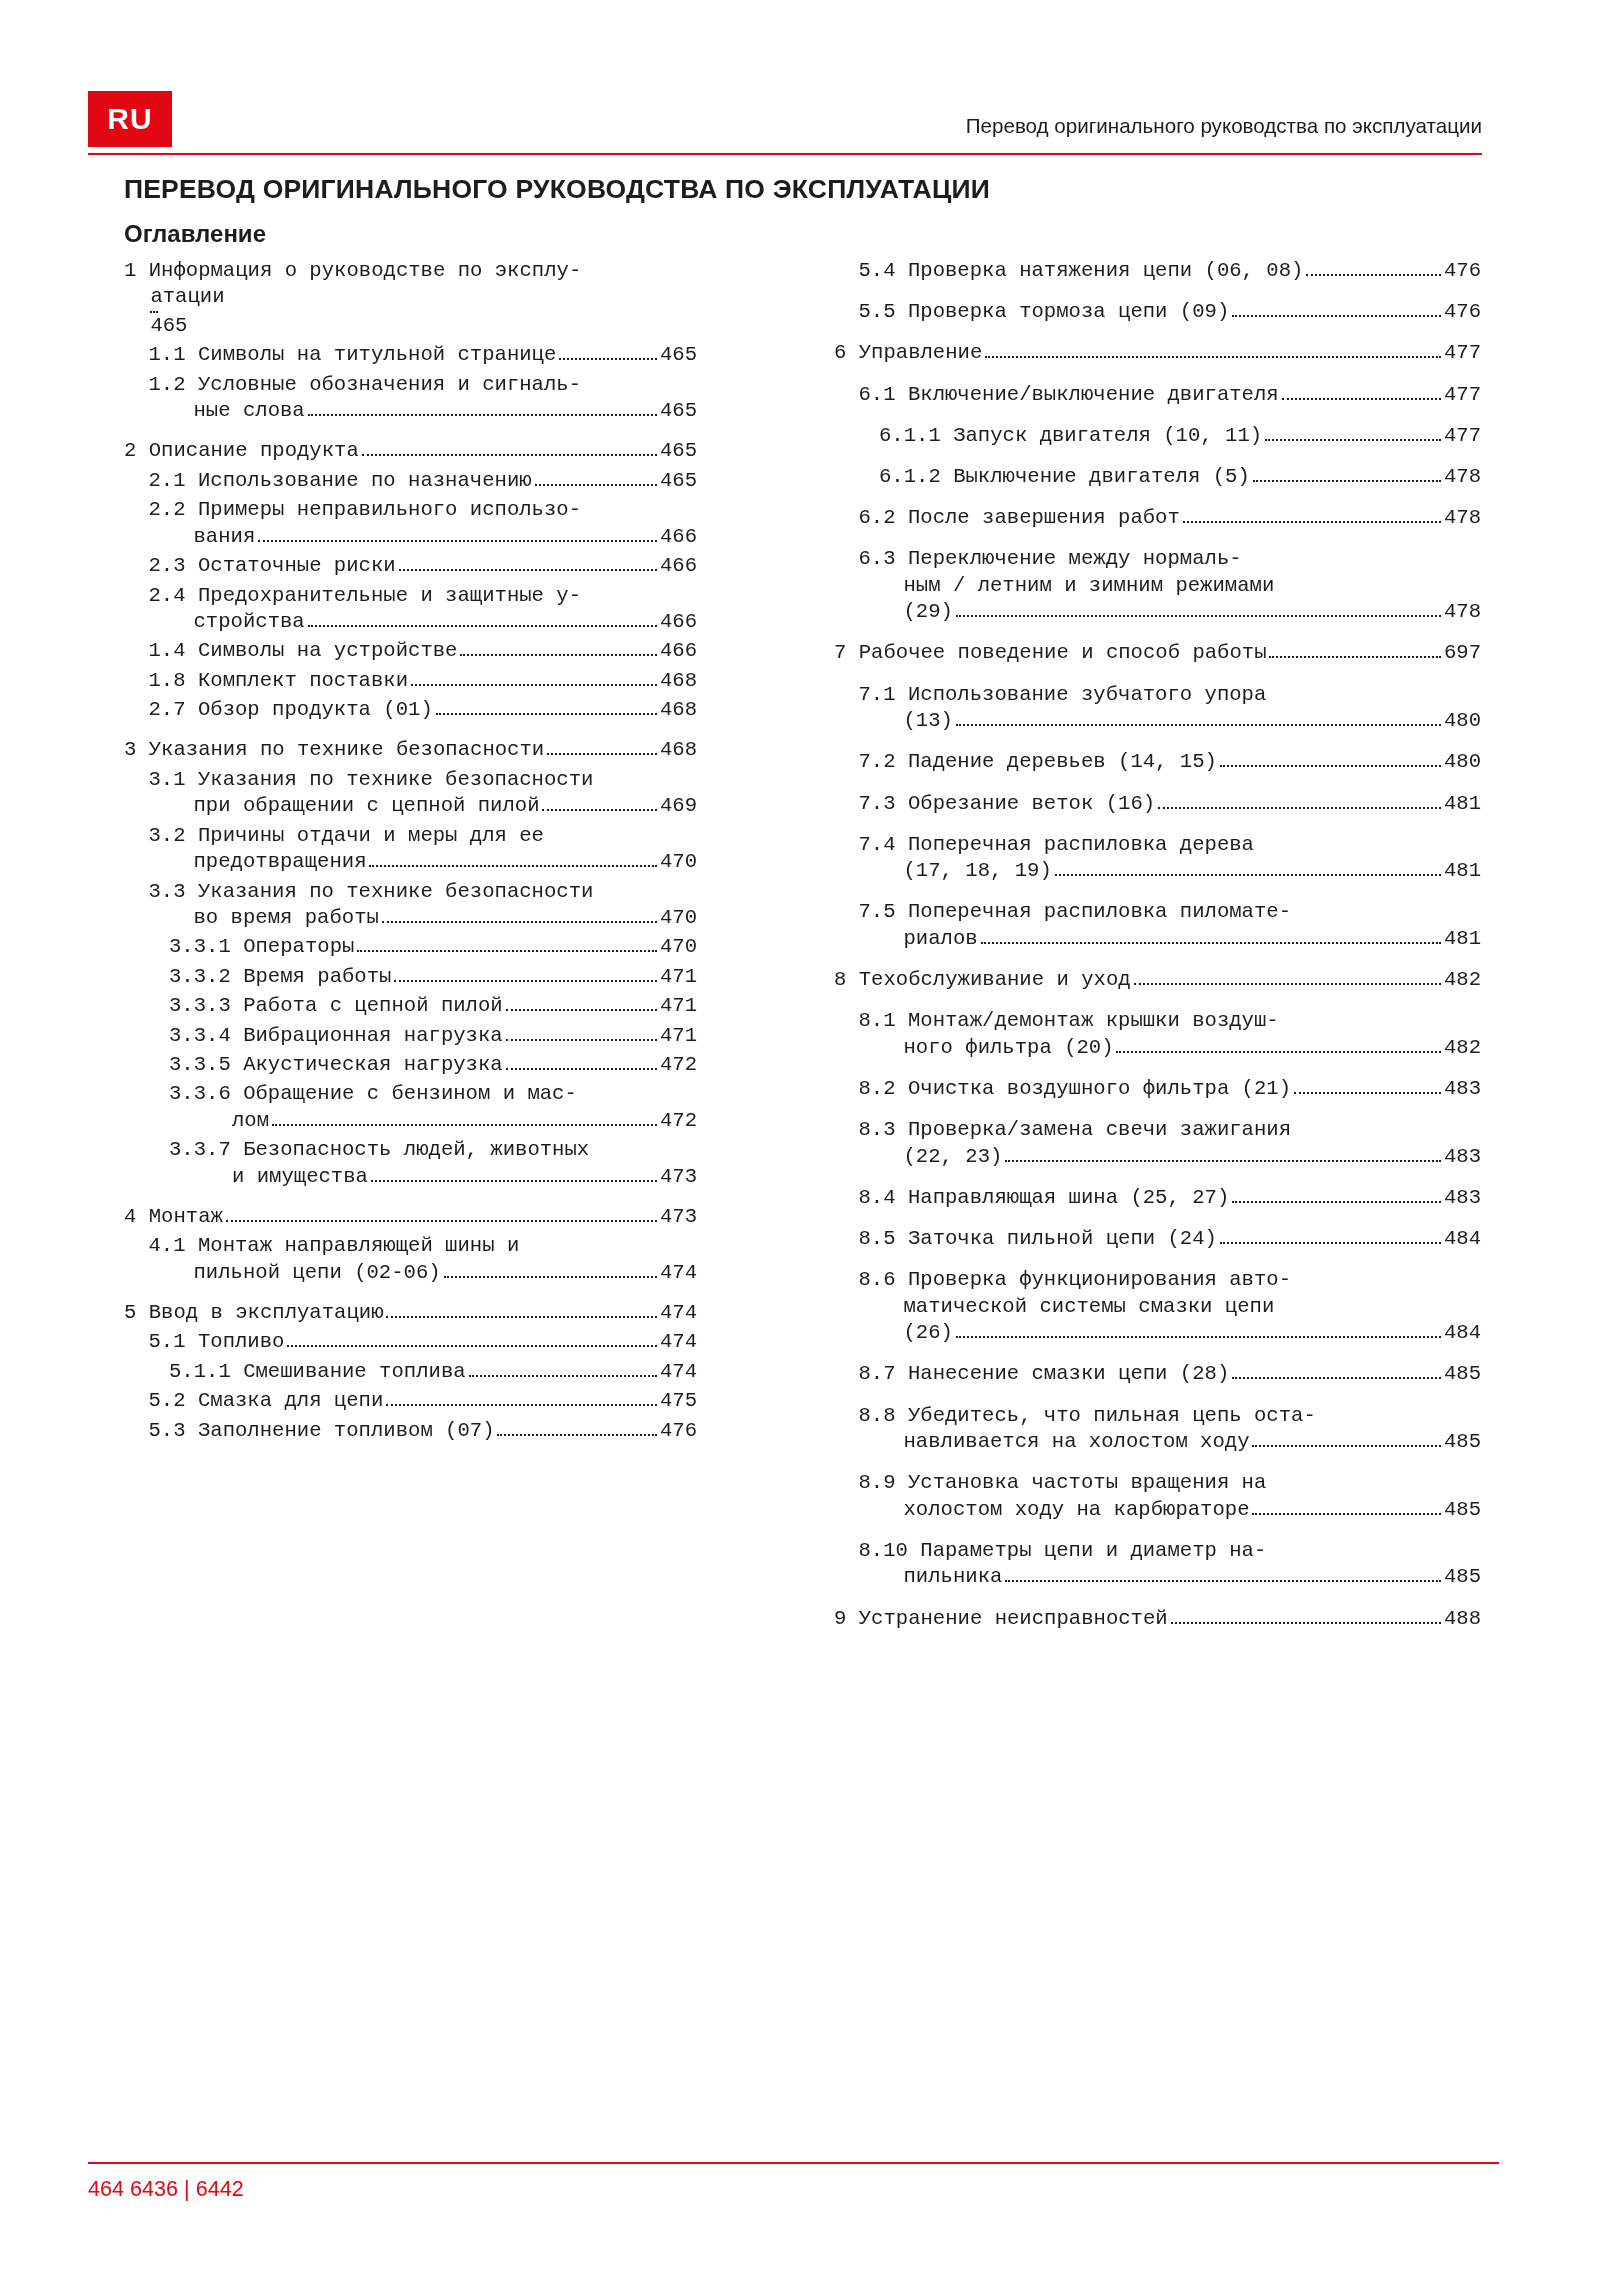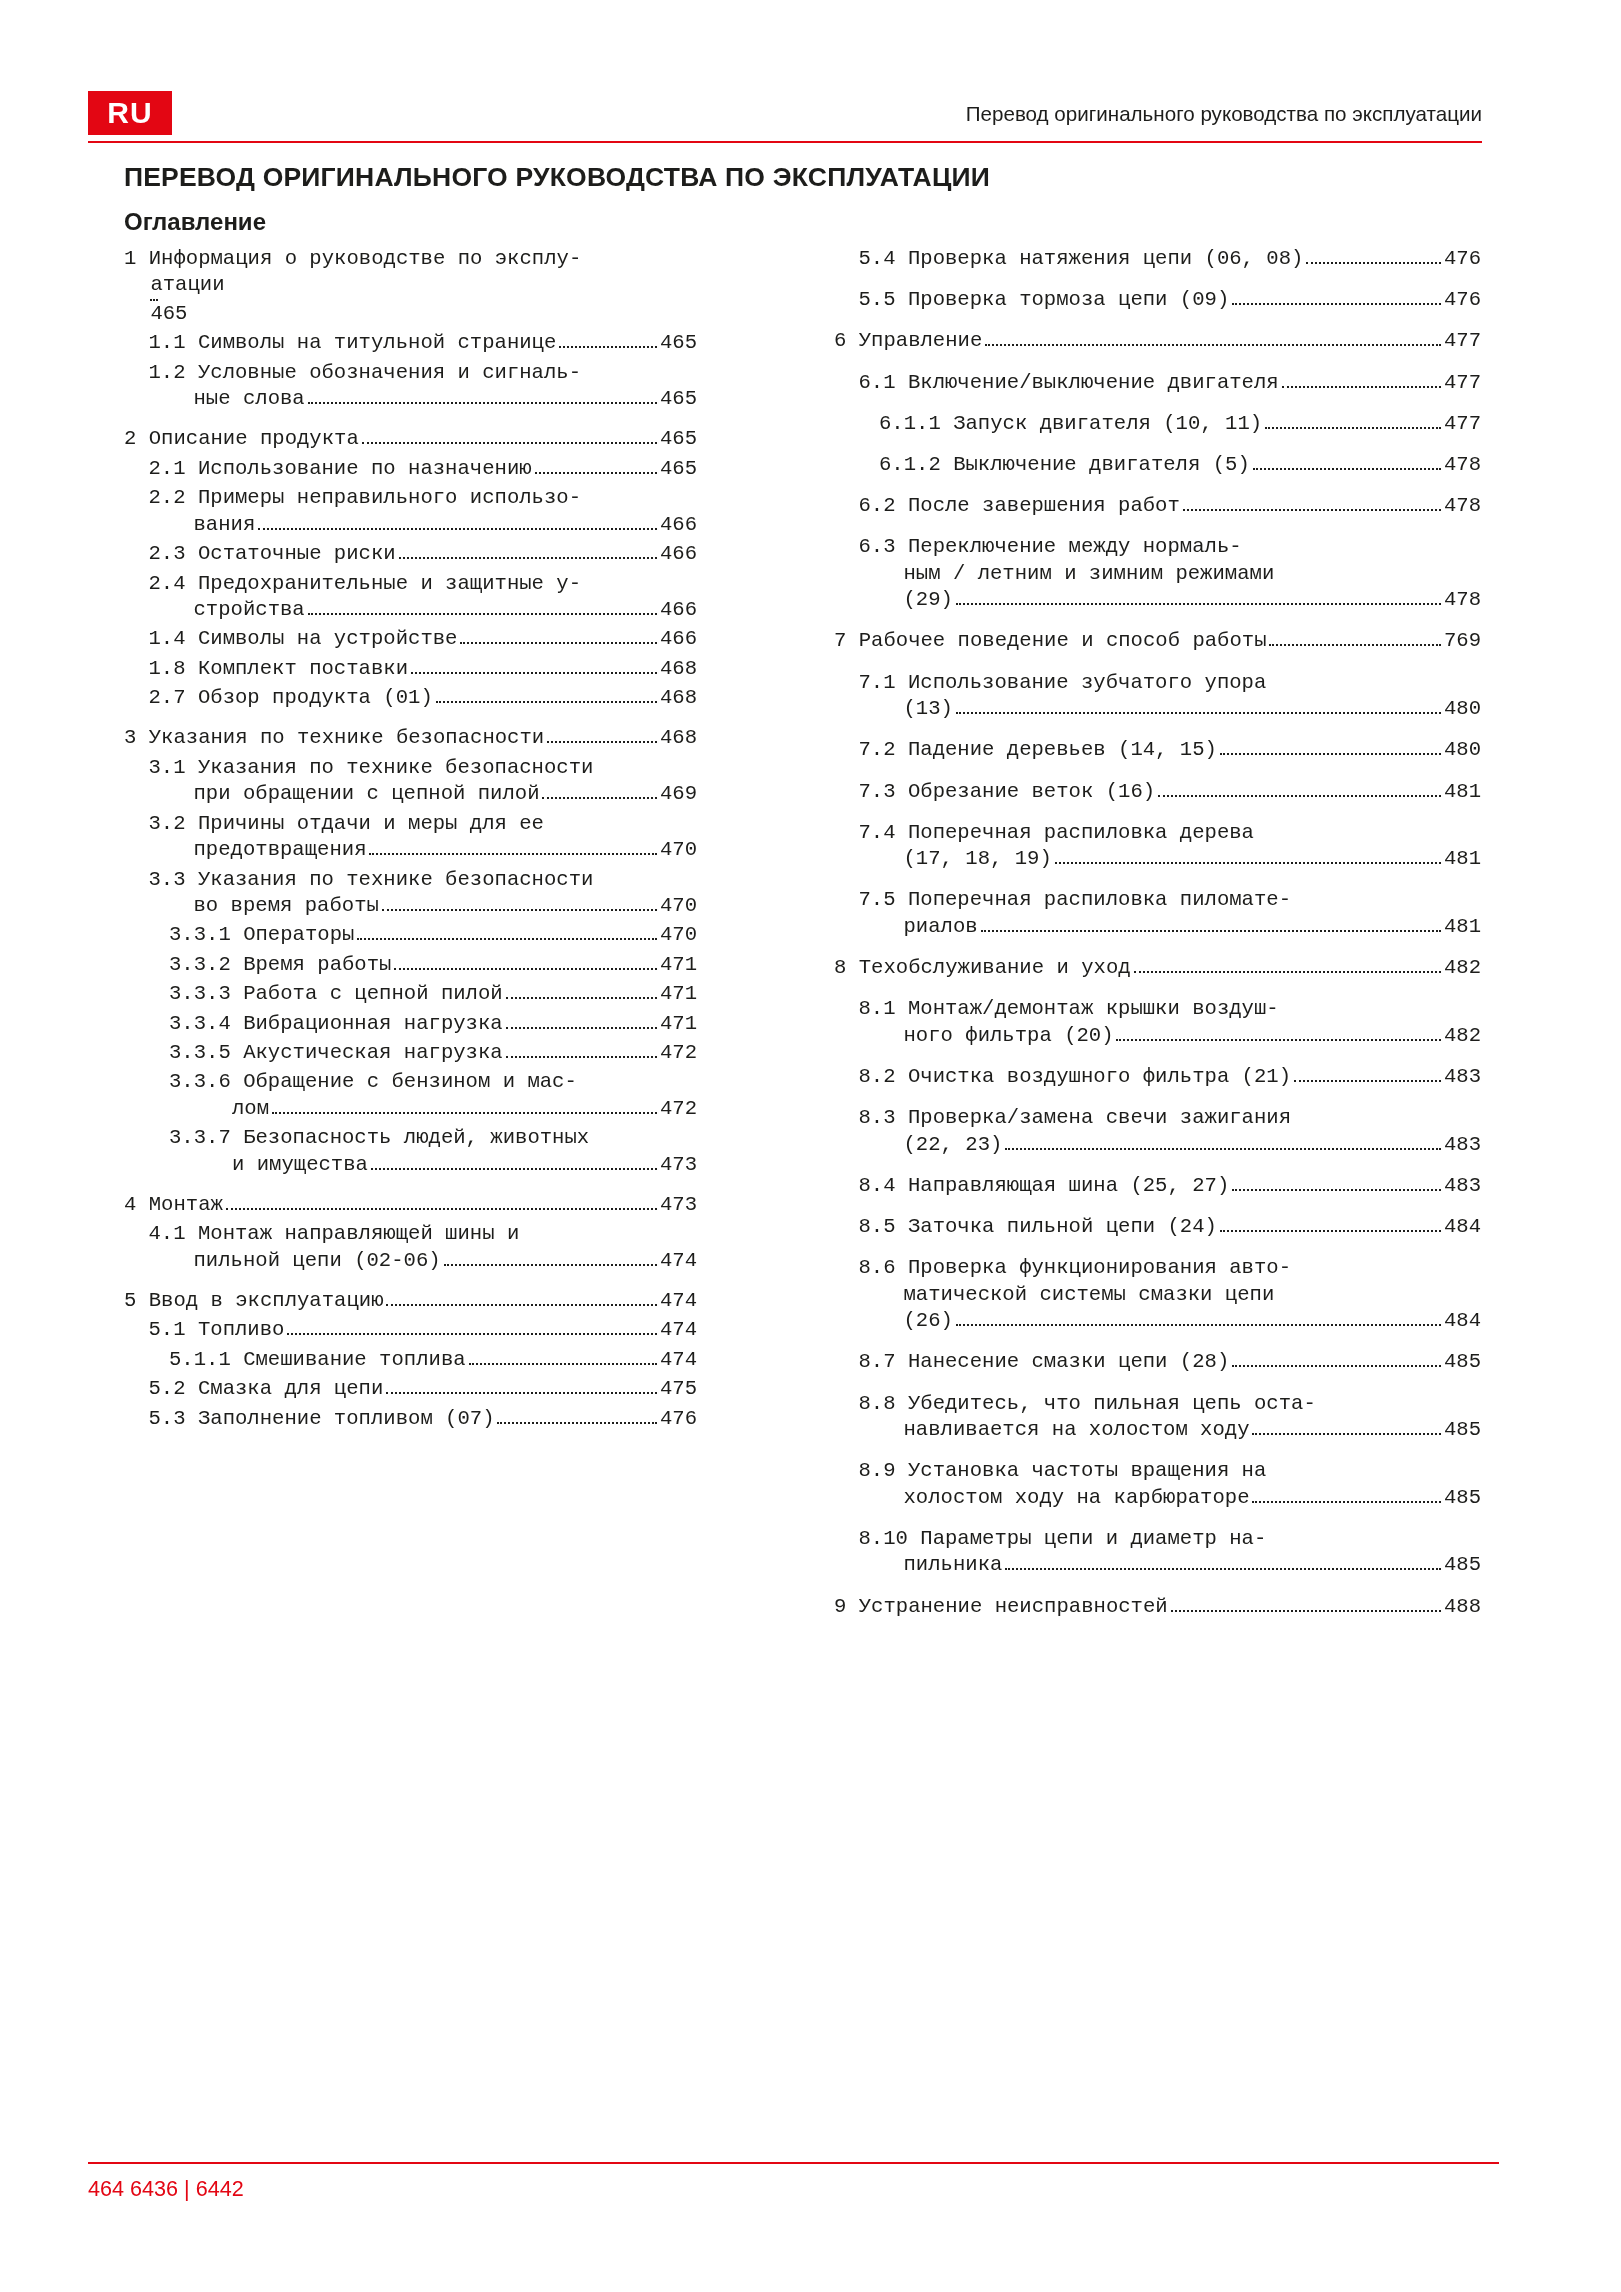--- a/index.html
+++ b/index.html
@@ -22,21 +22,21 @@
 
   
   .header {
     display: flex;
     justify-content: space-between;
     align-items: flex-end;
     padding: 91px 139px 0 88px;
   }
   .badge {
     width: 84px;
-    height: 44px;
+    height: 56px;
     background: var(--accent);
     color: #ffffff;
     font-size: 30px;
     font-weight: 700;
     display: flex;
     align-items: center;
     justify-content: center;
     letter-spacing: 1px;
   }
   .running {
@@ -433,21 +433,21 @@
       <span class="t-tail">(29)</span>
       <span class="leader"></span>
       <span class="pg">478</span>
     </div>
   </div>
           <div class="entry lvl1">
 
     <div class="t-row">
       <span class="t-tail">7 Рабочее поведение и способ работы</span>
       <span class="leader"></span>
-      <span class="pg">769</span>
+      <span class="pg">697</span>
     </div>
   </div>
           <div class="entry lvl2">
     <div class="t-head">7.1 Использование зубчатого упора</div>
     <div class="t-row cont">
       <span class="t-tail">(13)</span>
       <span class="leader"></span>
       <span class="pg">480</span>
     </div>
   </div>

